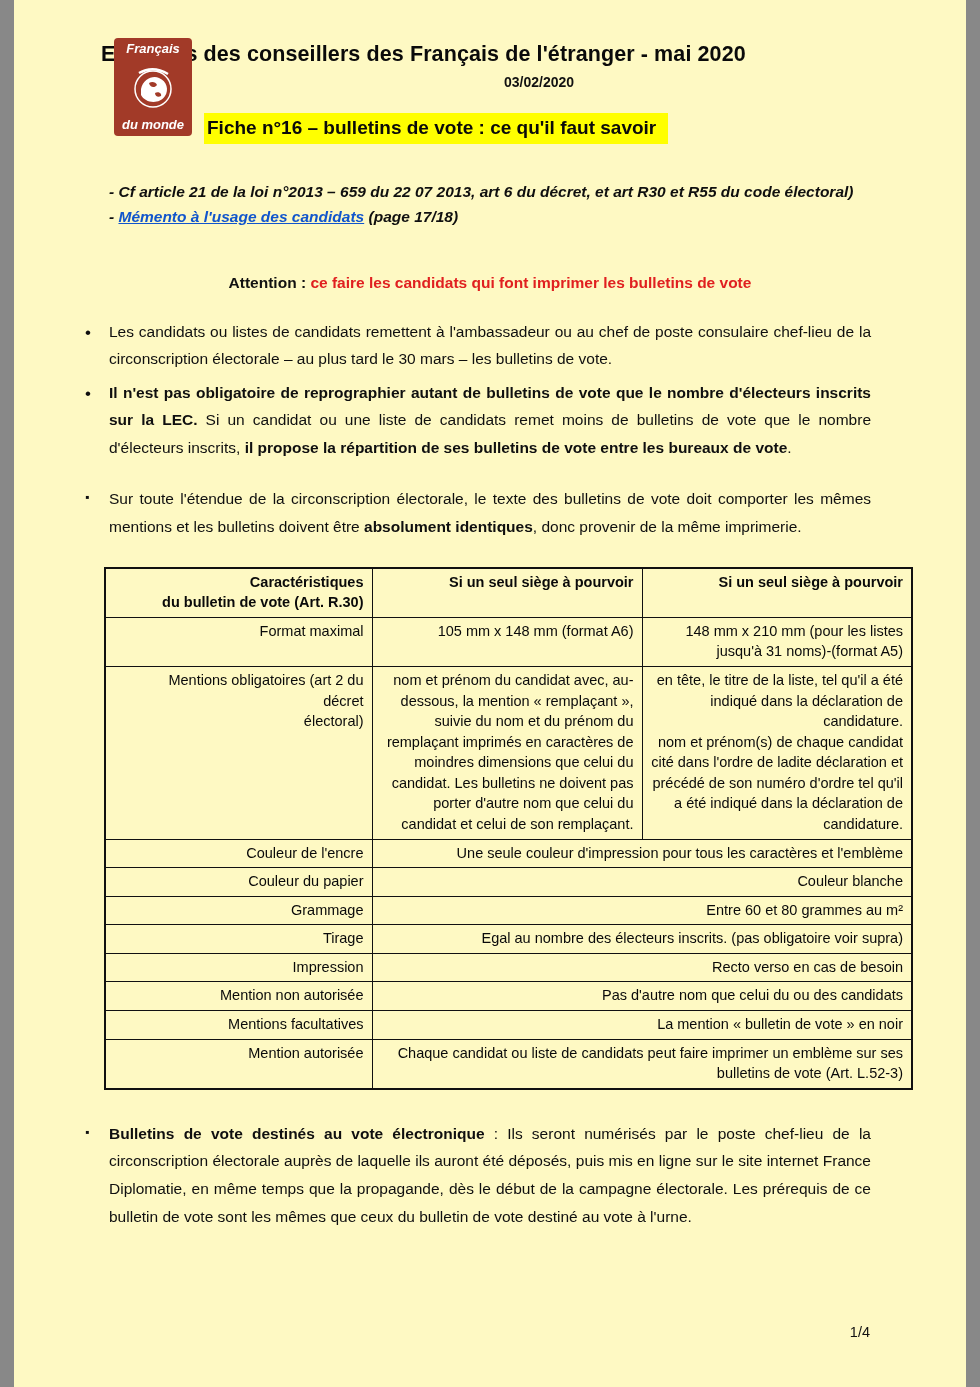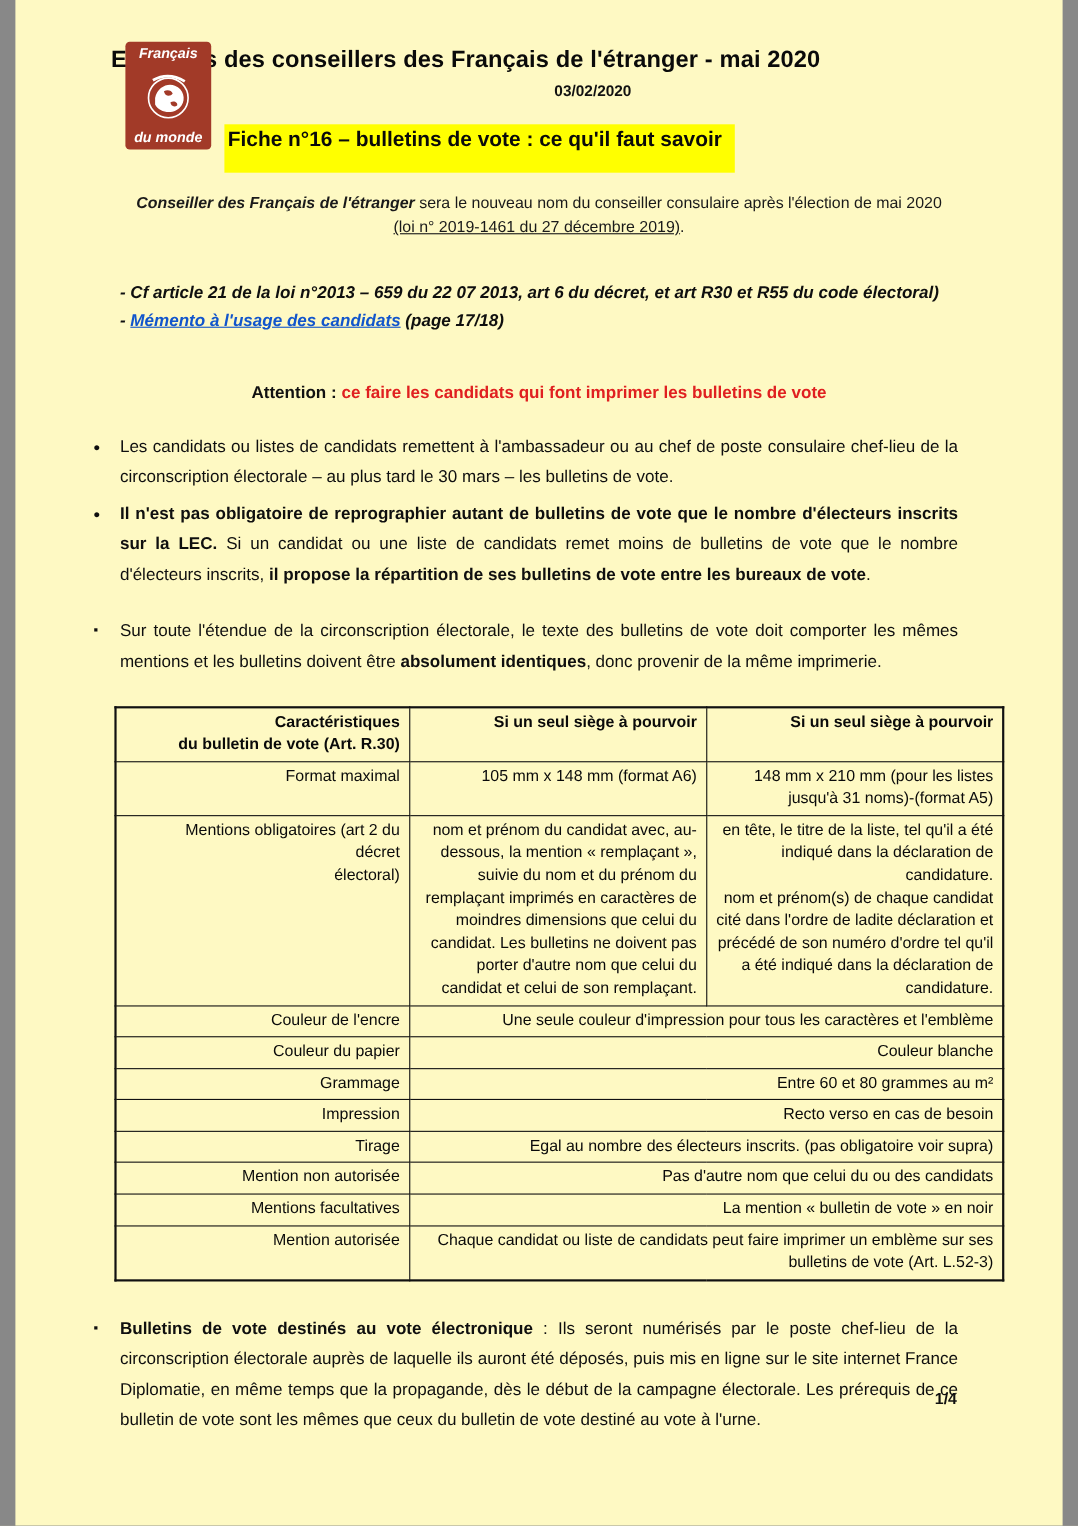--- a/index.html
+++ b/index.html
@@ -40,21 +40,21 @@
   .doc-date {
     margin-left: 190px; width: 670px;
     text-align: center;
     font-size: 14px; font-weight: bold;
     margin-top: 7px;
   }
   .fiche-wrap { margin-left: 190px; margin-top: 23px; }
   .fiche-title {
     display: inline-block;
     background: #FFFF00;
-    padding: 4px 12px 18px 3px;
+    padding: 4px 12px 5px 3px;
     font-size: 19px; font-weight: bold; color: #0a0a0a;
   }
   .note {
     margin-top: 17px;
     text-align: center;
     font-size: 14.5px;
     line-height: 1.55;
     color: #1a1a1a;
   }
   .note .lead { font-style: italic; font-weight: bold; }
@@ -119,23 +119,23 @@
     border: 1.5px solid #111;
     padding: 3px 8px 4px 8px;
     vertical-align: top;
     text-align: right;
   }
   table.spec th { font-weight: bold; }
   .pre { white-space: pre-line; }
   .just { text-align: justify; margin-left: 48px; }
   .pagenum {
     position: absolute;
-    right: 96px; top: 1264px;
+    right: 96px; top: 1324px;
     font-size: 14.5px;
-    font-weight: bold;
+    font-weight: normal;
   }
 </style>
 </head>
 <body>
 
 <div class="page">
 
   <div class="logo">
     <span class="logo-text">Français</span>
     <svg width="48" height="48" viewBox="0 0 48 48">
@@ -146,24 +146,20 @@
       <path d="M26 30 C29 28 33 30 32 33 C29 35 26 33 26 30 Z" fill="#A23A28"></path>
     </svg>
     <span class="logo-text">du monde</span>
   </div>
 
   <div class="header">
     <div class="doc-title">Elections des conseillers des Français de l'étranger - mai 2020</div>
     <div class="doc-date">03/02/2020</div>
     <div class="fiche-wrap">
       <span class="fiche-title">Fiche n°16 – bulletins de vote : ce qu'il faut savoir</span>
-    </div>
-    <div class="note">
-      <span class="lead">Conseiller des Français de l'étranger</span><span> sera le nouveau nom du conseiller consulaire après l'élection de mai 2020</span><br>
-      <span class="law">(loi n° 2019-1461 du 27 décembre 2019)</span><span>.</span>
     </div>
   </div>
 
   <div class="refs">
     <span class="plain">- Cf article 21 de la loi n°2013 – 659 du 22 07 2013, art 6 du décret, et art R30 et R55 du code électoral)</span><br>
     <span class="plain">- </span><span class="link">Mémento à l'usage des candidats</span><span class="plain"> (page 17/18)</span>
   </div>
 
   <div class="attention">
     <span>Attention : </span><span class="red">ce faire les candidats qui font imprimer les bulletins de vote</span>
@@ -216,28 +212,28 @@
     </tr>
     <tr>
       <td>Couleur du papier</td>
       <td colspan="2">Couleur blanche</td>
     </tr>
     <tr>
       <td>Grammage</td>
       <td colspan="2">Entre 60 et 80 grammes au m²</td>
     </tr>
     <tr>
+      <td>Tirage</td>
+      <td colspan="2">Egal au nombre des électeurs inscrits. (pas obligatoire voir supra)</td>
+    </tr>
+    <tr>
       <td>Impression</td>
       <td colspan="2">Recto verso en cas de besoin</td>
     </tr>
     <tr>
-      <td>Tirage</td>
-      <td colspan="2">Egal au nombre des électeurs inscrits. (pas obligatoire voir supra)</td>
-    </tr>
-    <tr>
       <td>Mention non autorisée</td>
       <td colspan="2">Pas d'autre nom que celui du ou des candidats</td>
     </tr>
     <tr>
       <td>Mentions facultatives</td>
       <td colspan="2">La mention « bulletin de vote » en noir</td>
     </tr>
     <tr>
       <td>Mention autorisée</td>
       <td colspan="2">Chaque candidat ou liste de candidats peut faire imprimer un emblème sur ses bulletins de vote (Art. L.52-3)</td>

